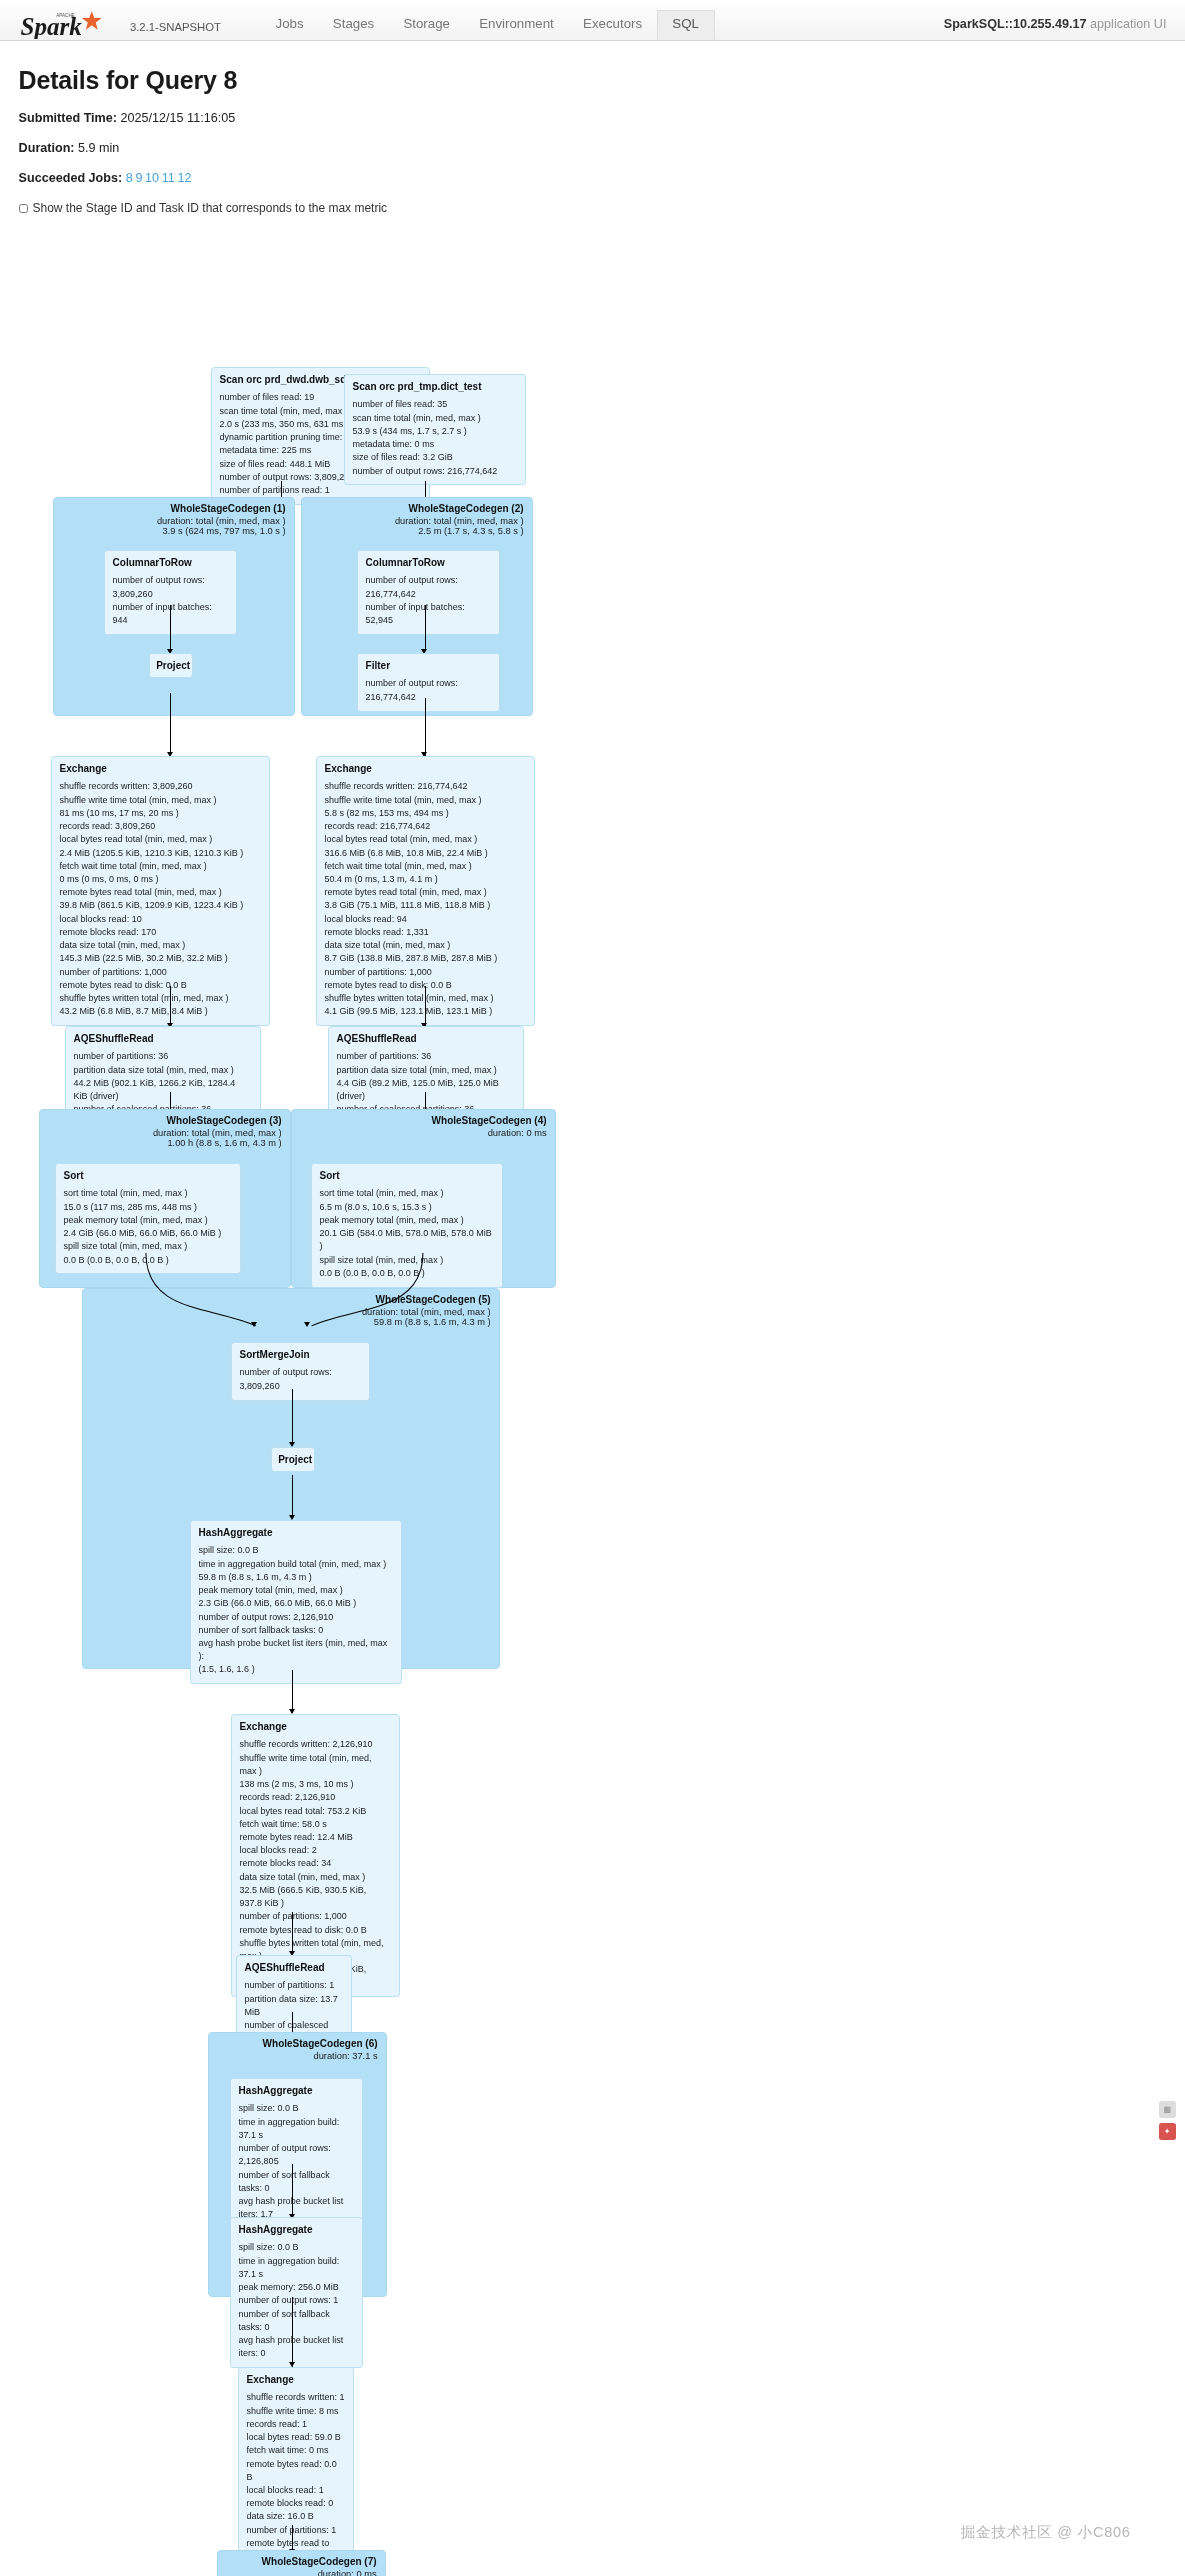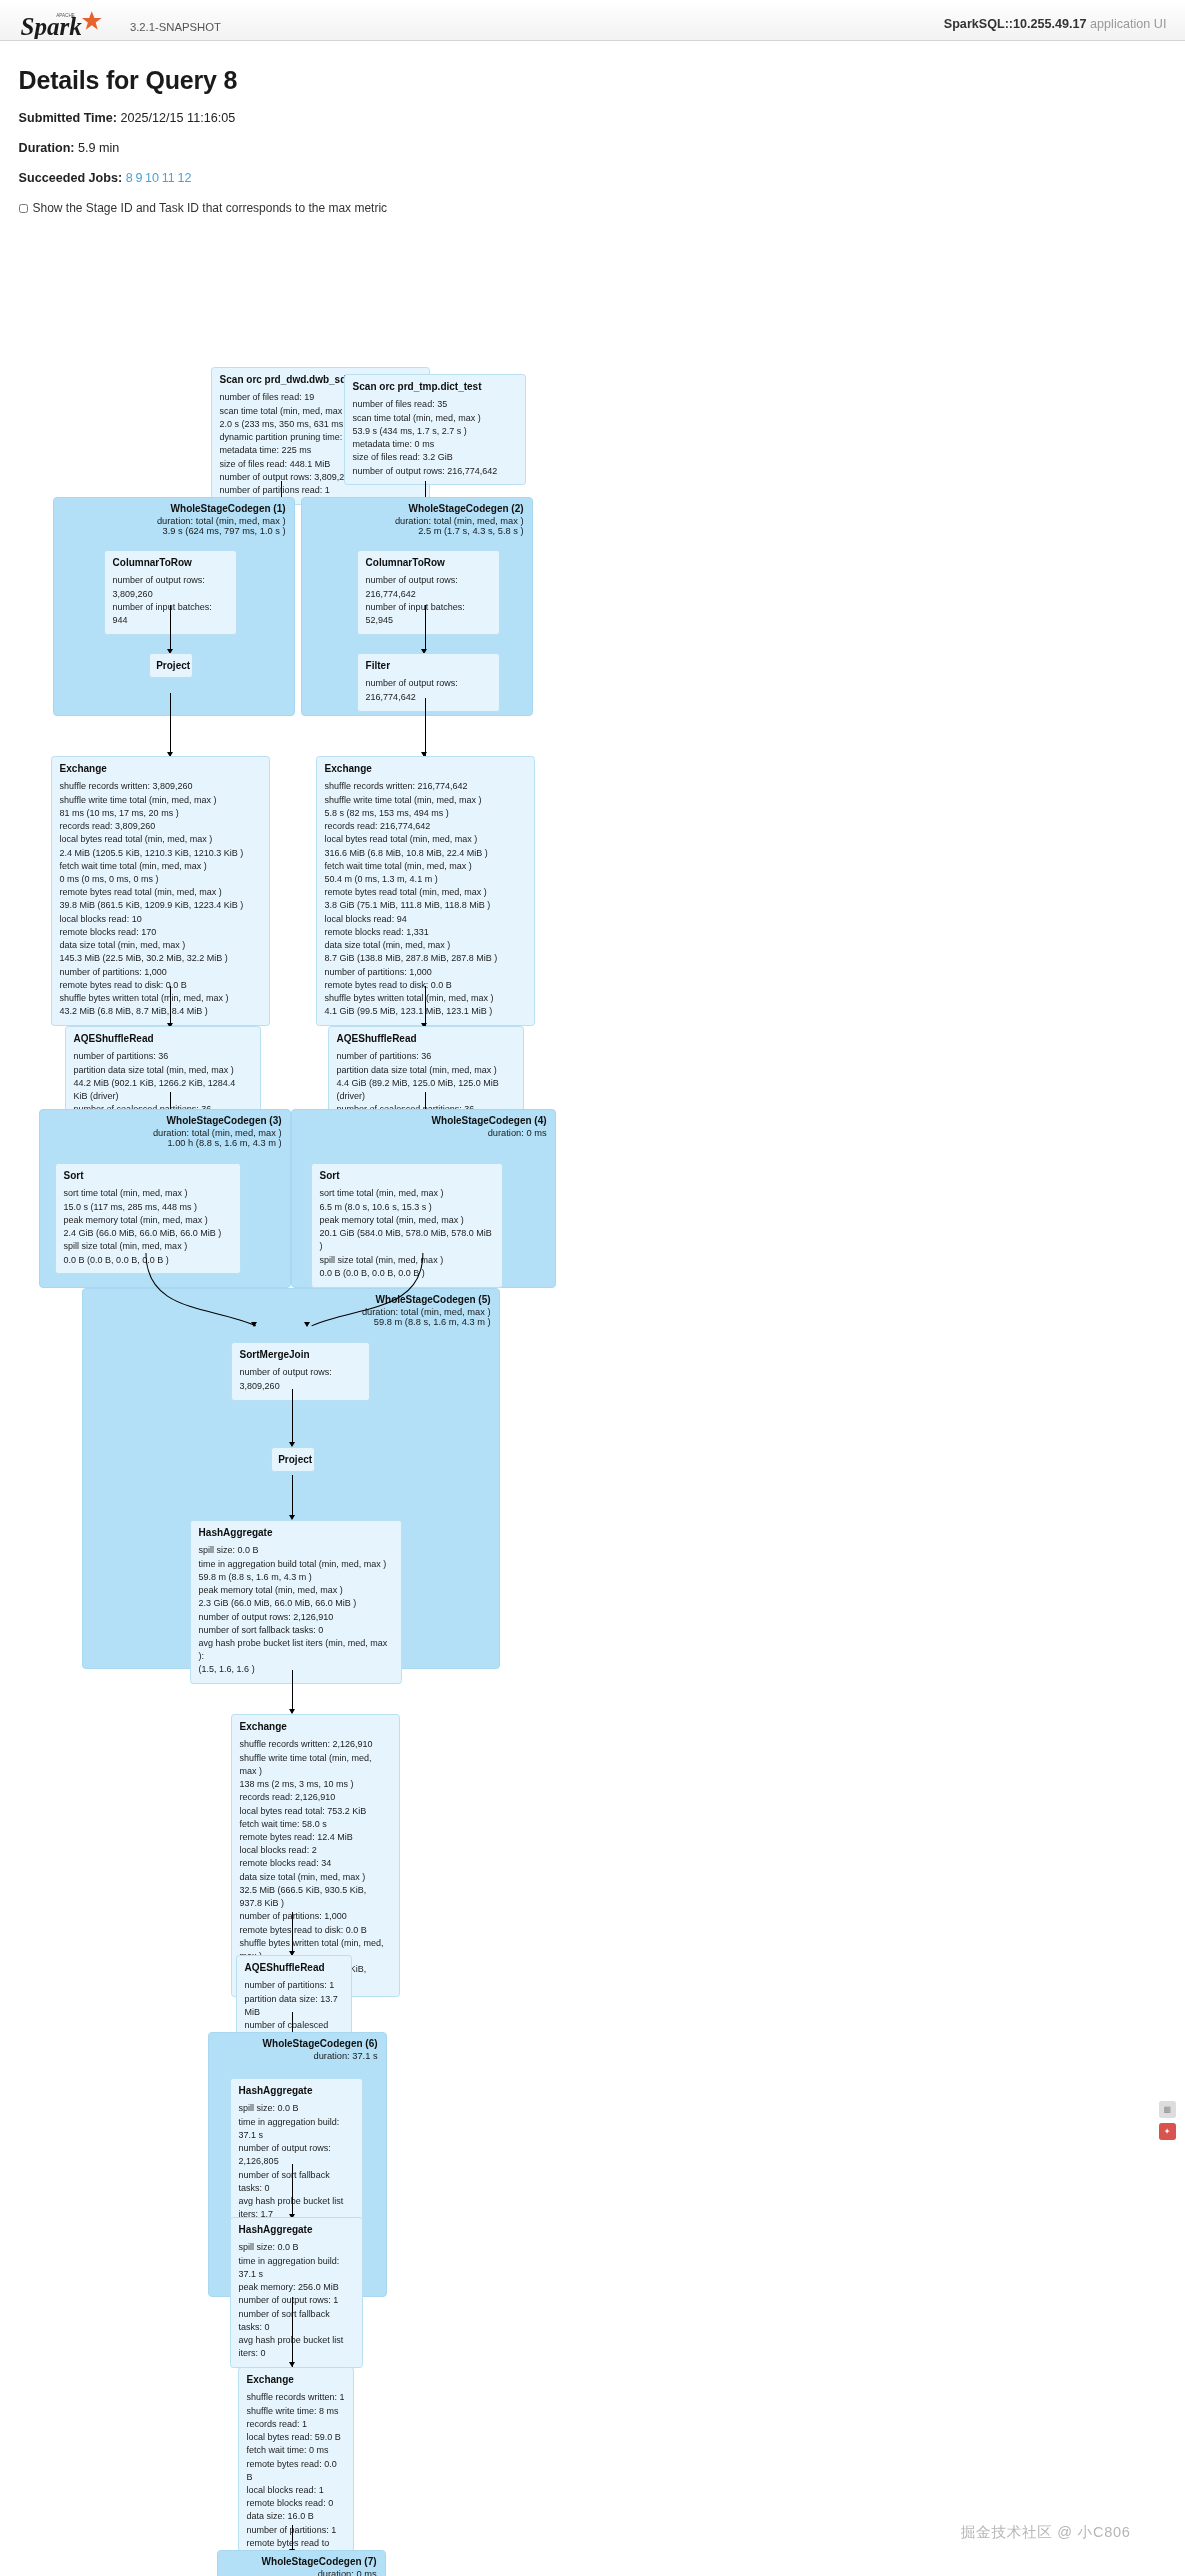--- a/index.html
+++ b/index.html
@@ -134,20 +134,28 @@
 <div class="navbar">
   <div class="brand">
     <div class="spark-logo">
       <svg width="106" height="29" viewBox="0 0 160 44" xmlns="http://www.w3.org/2000/svg">
         <text x="2" y="38" font-family="Liberation Serif, serif" font-size="38" font-weight="bold" font-style="italic" fill="#1b1b1b">Spark</text>
         <text x="56" y="10" font-family="Liberation Sans, sans-serif" font-size="7" fill="#555">APACHE</text>
         <polygon points="110,2 114,12 125,12 116,19 119,30 110,23 101,30 104,19 95,12 106,12" fill="#e8622b"></polygon>
       </svg>
     </div>
     <span class="ver">3.2.1-SNAPSHOT</span>
+  </div>
+  <div class="nav-items">
+    <a href="#">Jobs</a>
+    <a href="#">Stages</a>
+    <a href="#">Storage</a>
+    <a href="#">Environment</a>
+    <a href="#">Executors</a>
+    <a href="#" class="active">SQL</a>
   </div>
   <div class="app-ui">
     <b>SparkSQL::10.255.49.17</b><span> application UI</span>
   </div>
 </div>
 
 <div class="page">
 
   <h1 class="page-title">Details for Query 8</h1>
 

